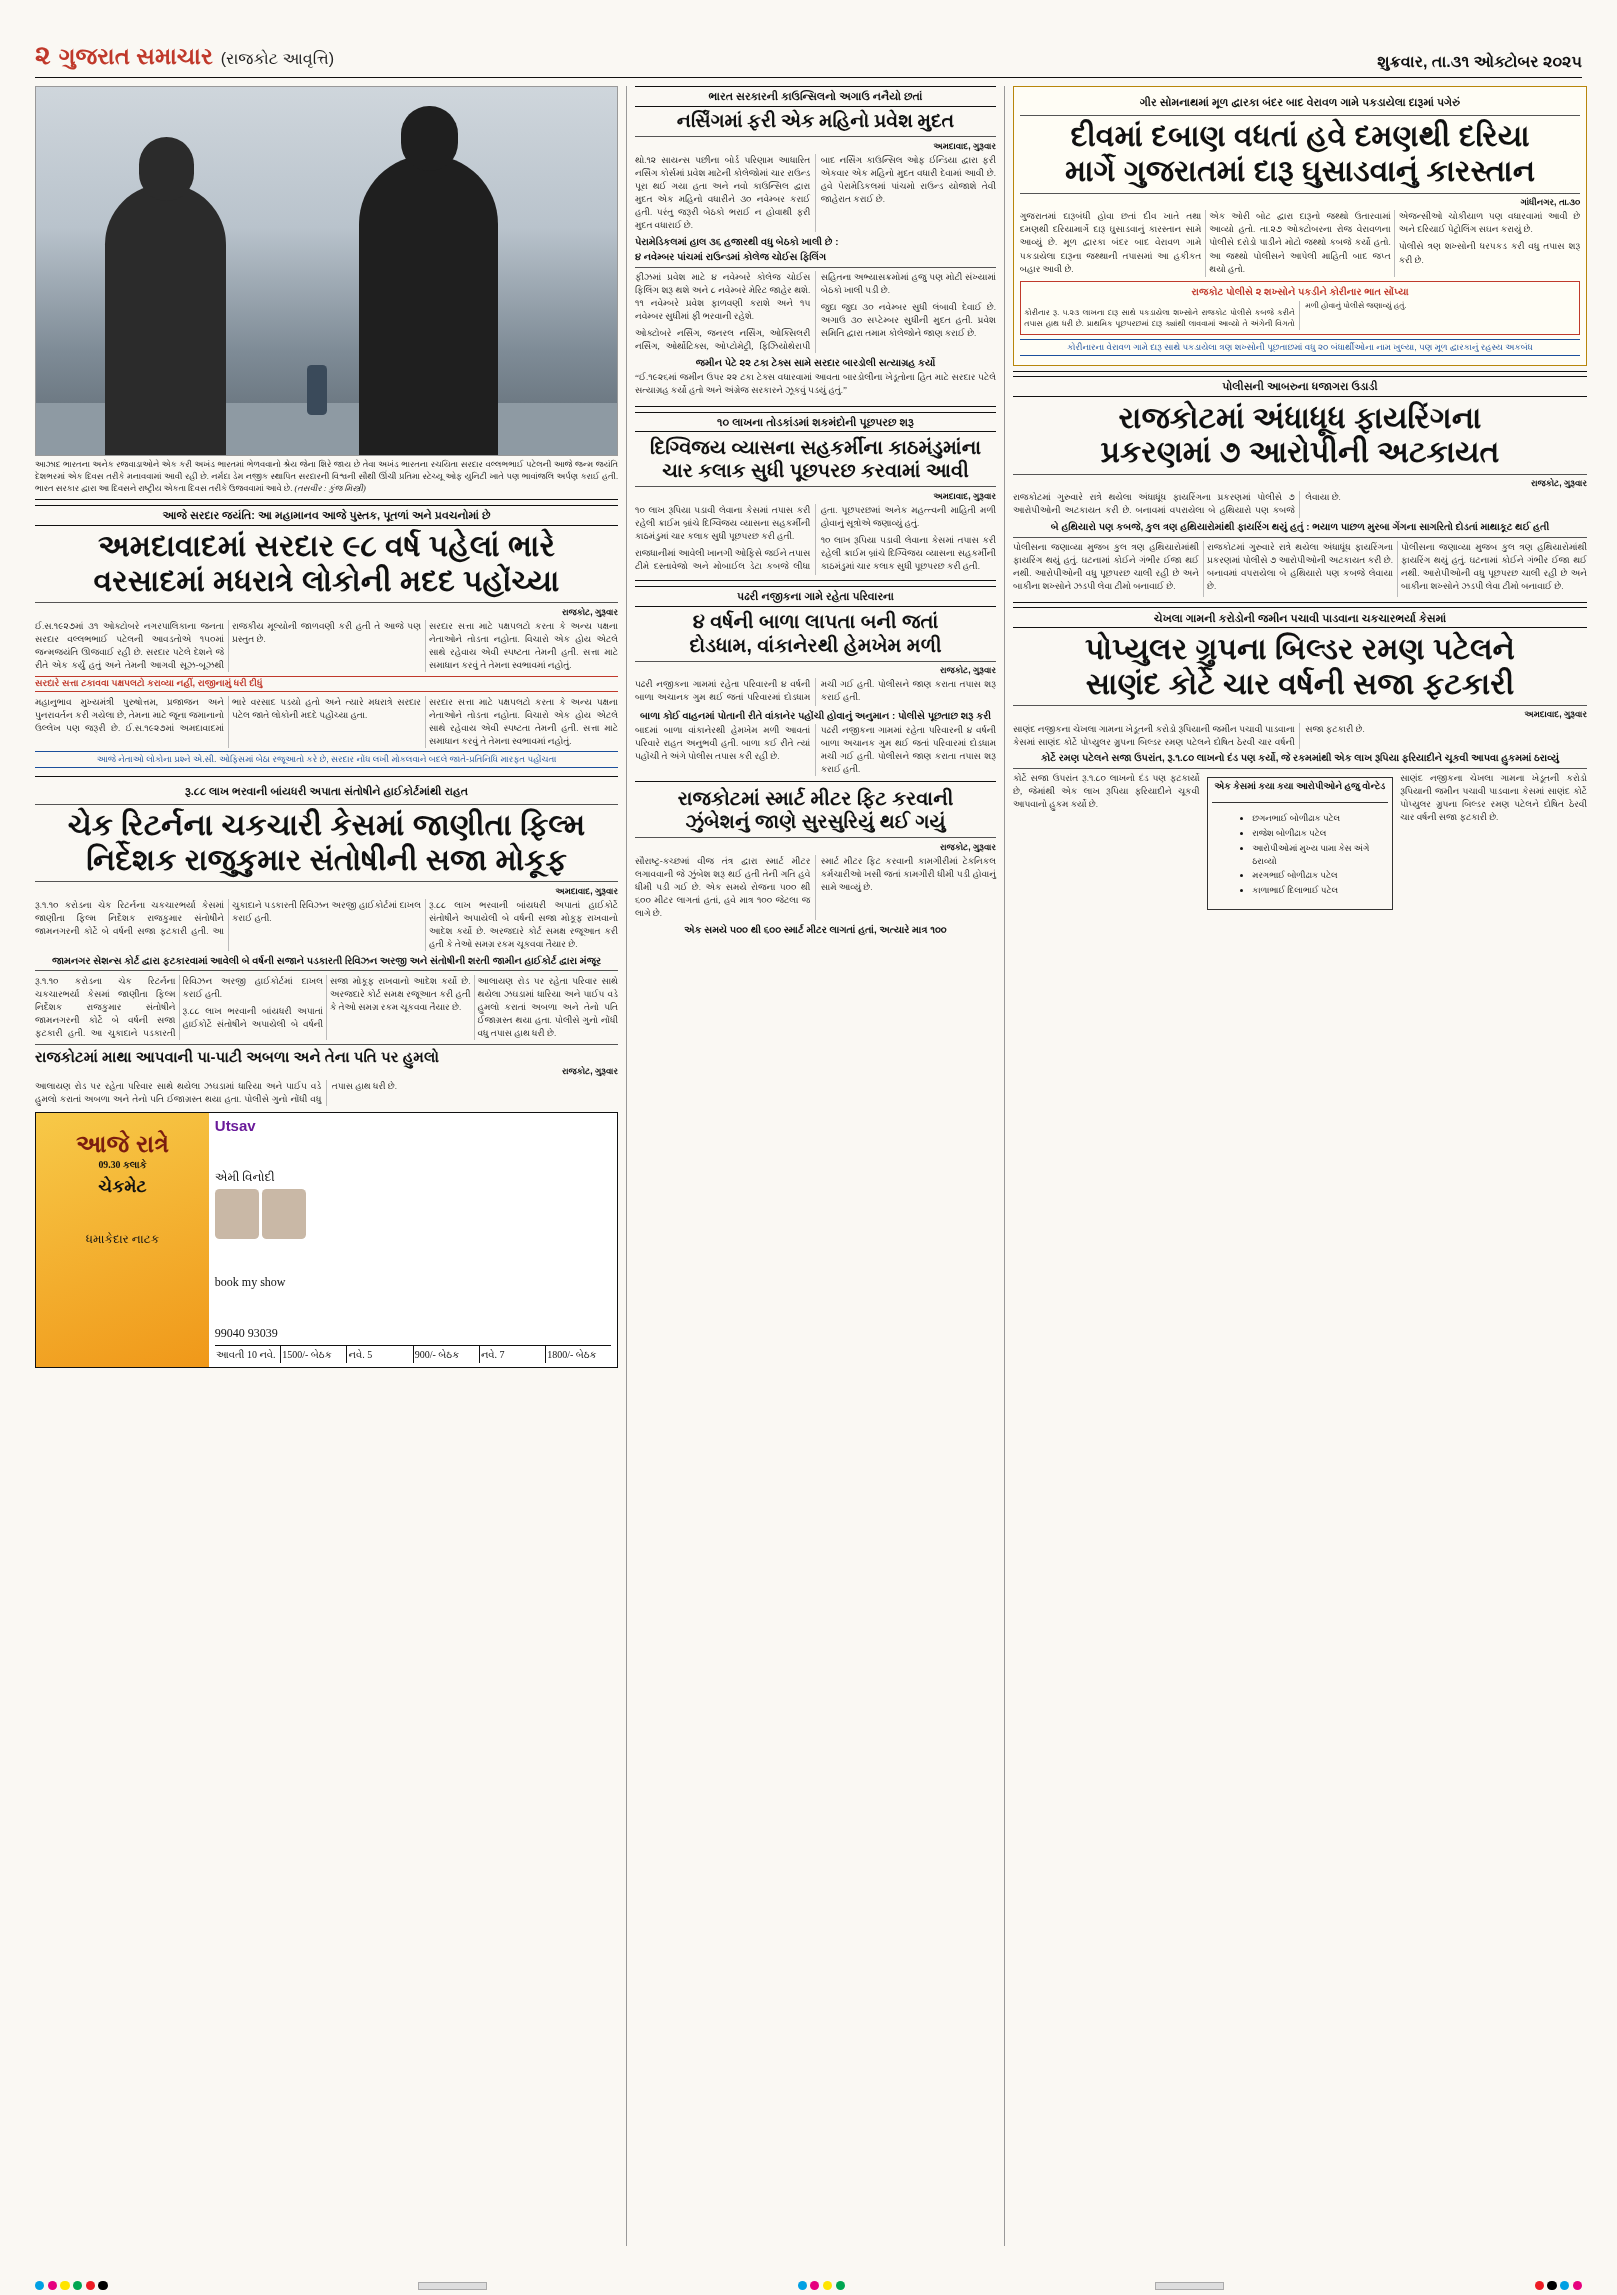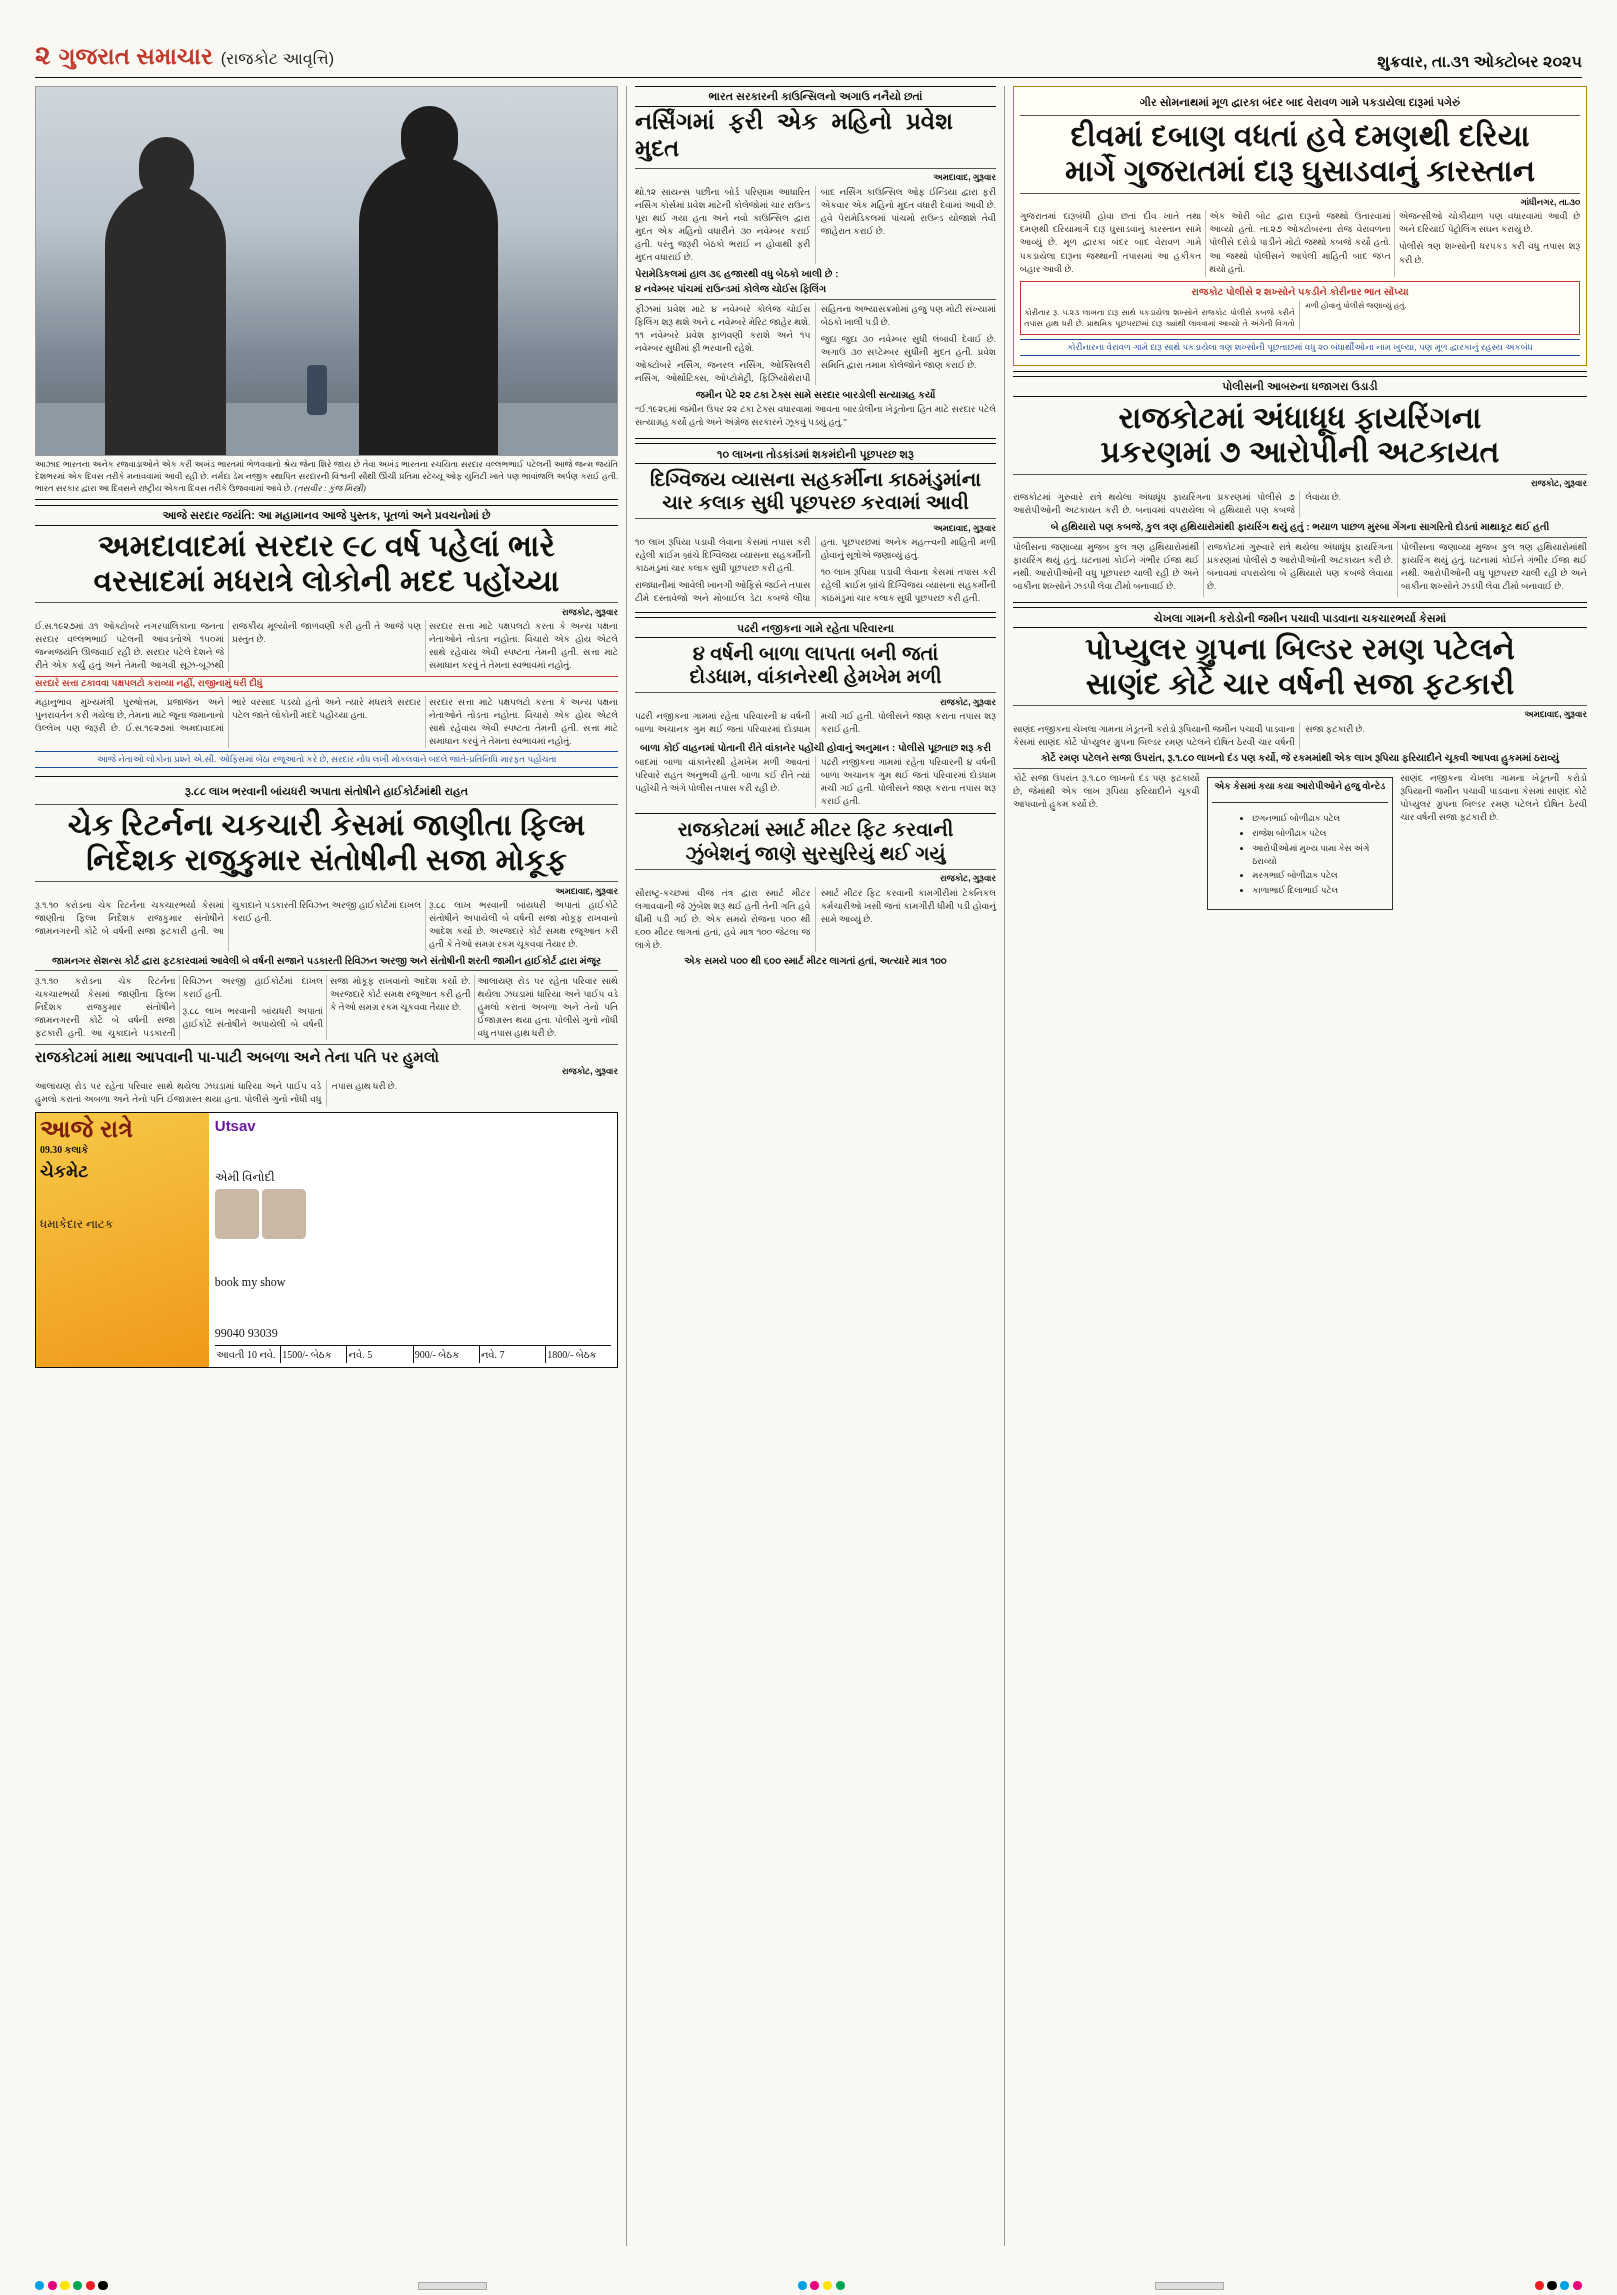--- a/index.html
+++ b/index.html
@@ -120,42 +120,42 @@
   .ground { position:absolute; left:0; right:0; bottom:0; height: 52px; background:#8e9aa3; }
   .person { position:absolute; left: 271px; bottom: 40px; width: 19.6px; height: 50px; background:#3a4a5a; border-radius: 4.6px;}
   .caption { font-size: 8.4px; line-height: 1.4; text-align: justify; margin-top: 3.5px; }
   .caption .credit { font-style: italic; }
 
   
   .ad {
     border: 1.2px solid #111; margin-top: 5.8px; background:#fff;
     display: grid; grid-template-columns: 173px 1fr; min-height: 144px;
   }
-  .ad-left { background: linear-gradient(160deg,#f7c948,#f09819); padding: 4px; }
+  .ad-left { background: linear-gradient(160deg,#f7c948,#f09819); padding: 19px; text-align: center; }
   .ad-title { font-size: 24px; font-weight: bold; font-family:"Liberation Sans",sans-serif; color:#7b1d0f; line-height:1; }
   .ad-time { font-size: 9.8px; font-weight:bold; margin-top:3.5px; }
   .ad-big { font-size: 17.3px; font-weight: bold; color:#111; line-height:1.1; margin-top: 5.8px;}
   .ad-right { padding: 4.6px 5.8px; position: relative; }
   .ad-brand { font-size: 15px; font-weight: bold; color:#6a1b9a; font-family:"Liberation Sans",sans-serif;}
   .ad-sub { font-size: 12px; margin-top: 36px; }
   .ad-faces { display:flex; gap:3.5px; margin:3.5px 0; }
   .face { width: 44px; height: 50px; background:#c9b8a6; border-radius: 4.6px; }
   .ad-strip { display:flex; border-top:0.6px solid #111; margin-top: 4.6px; }
   .ad-strip div { flex:1; text-align:left; font-size: 10px; padding: 2.3px 1.2px; border-right:0.6px solid #111;}
   .ad-strip div:last-child { border-right:none; }
 
   
   .boxed {
     border: 1.7px double #b8860b;
     padding: 5.8px;
     background: #fffdf5;
   }
   .big-head {
-    font-size: 23px; font-weight: bold; line-height: 1.18;
-    font-family: Liberation Mono, monospace; text-align: left;
+    font-size: 19px; font-weight: bold; line-height: 1.18;
+    font-family: Liberation Serif, serif; text-align: center;
   }
   .mid-head {
     font-size: 19.6px; font-weight: bold; line-height: 1.2;
     font-family: "Liberation Sans", sans-serif; text-align: center;
   }
   .sm-head {
     font-size: 15px; font-weight: bold; line-height: 1.22;
     font-family: "Liberation Sans", sans-serif; 
   }
   .xl-head {

